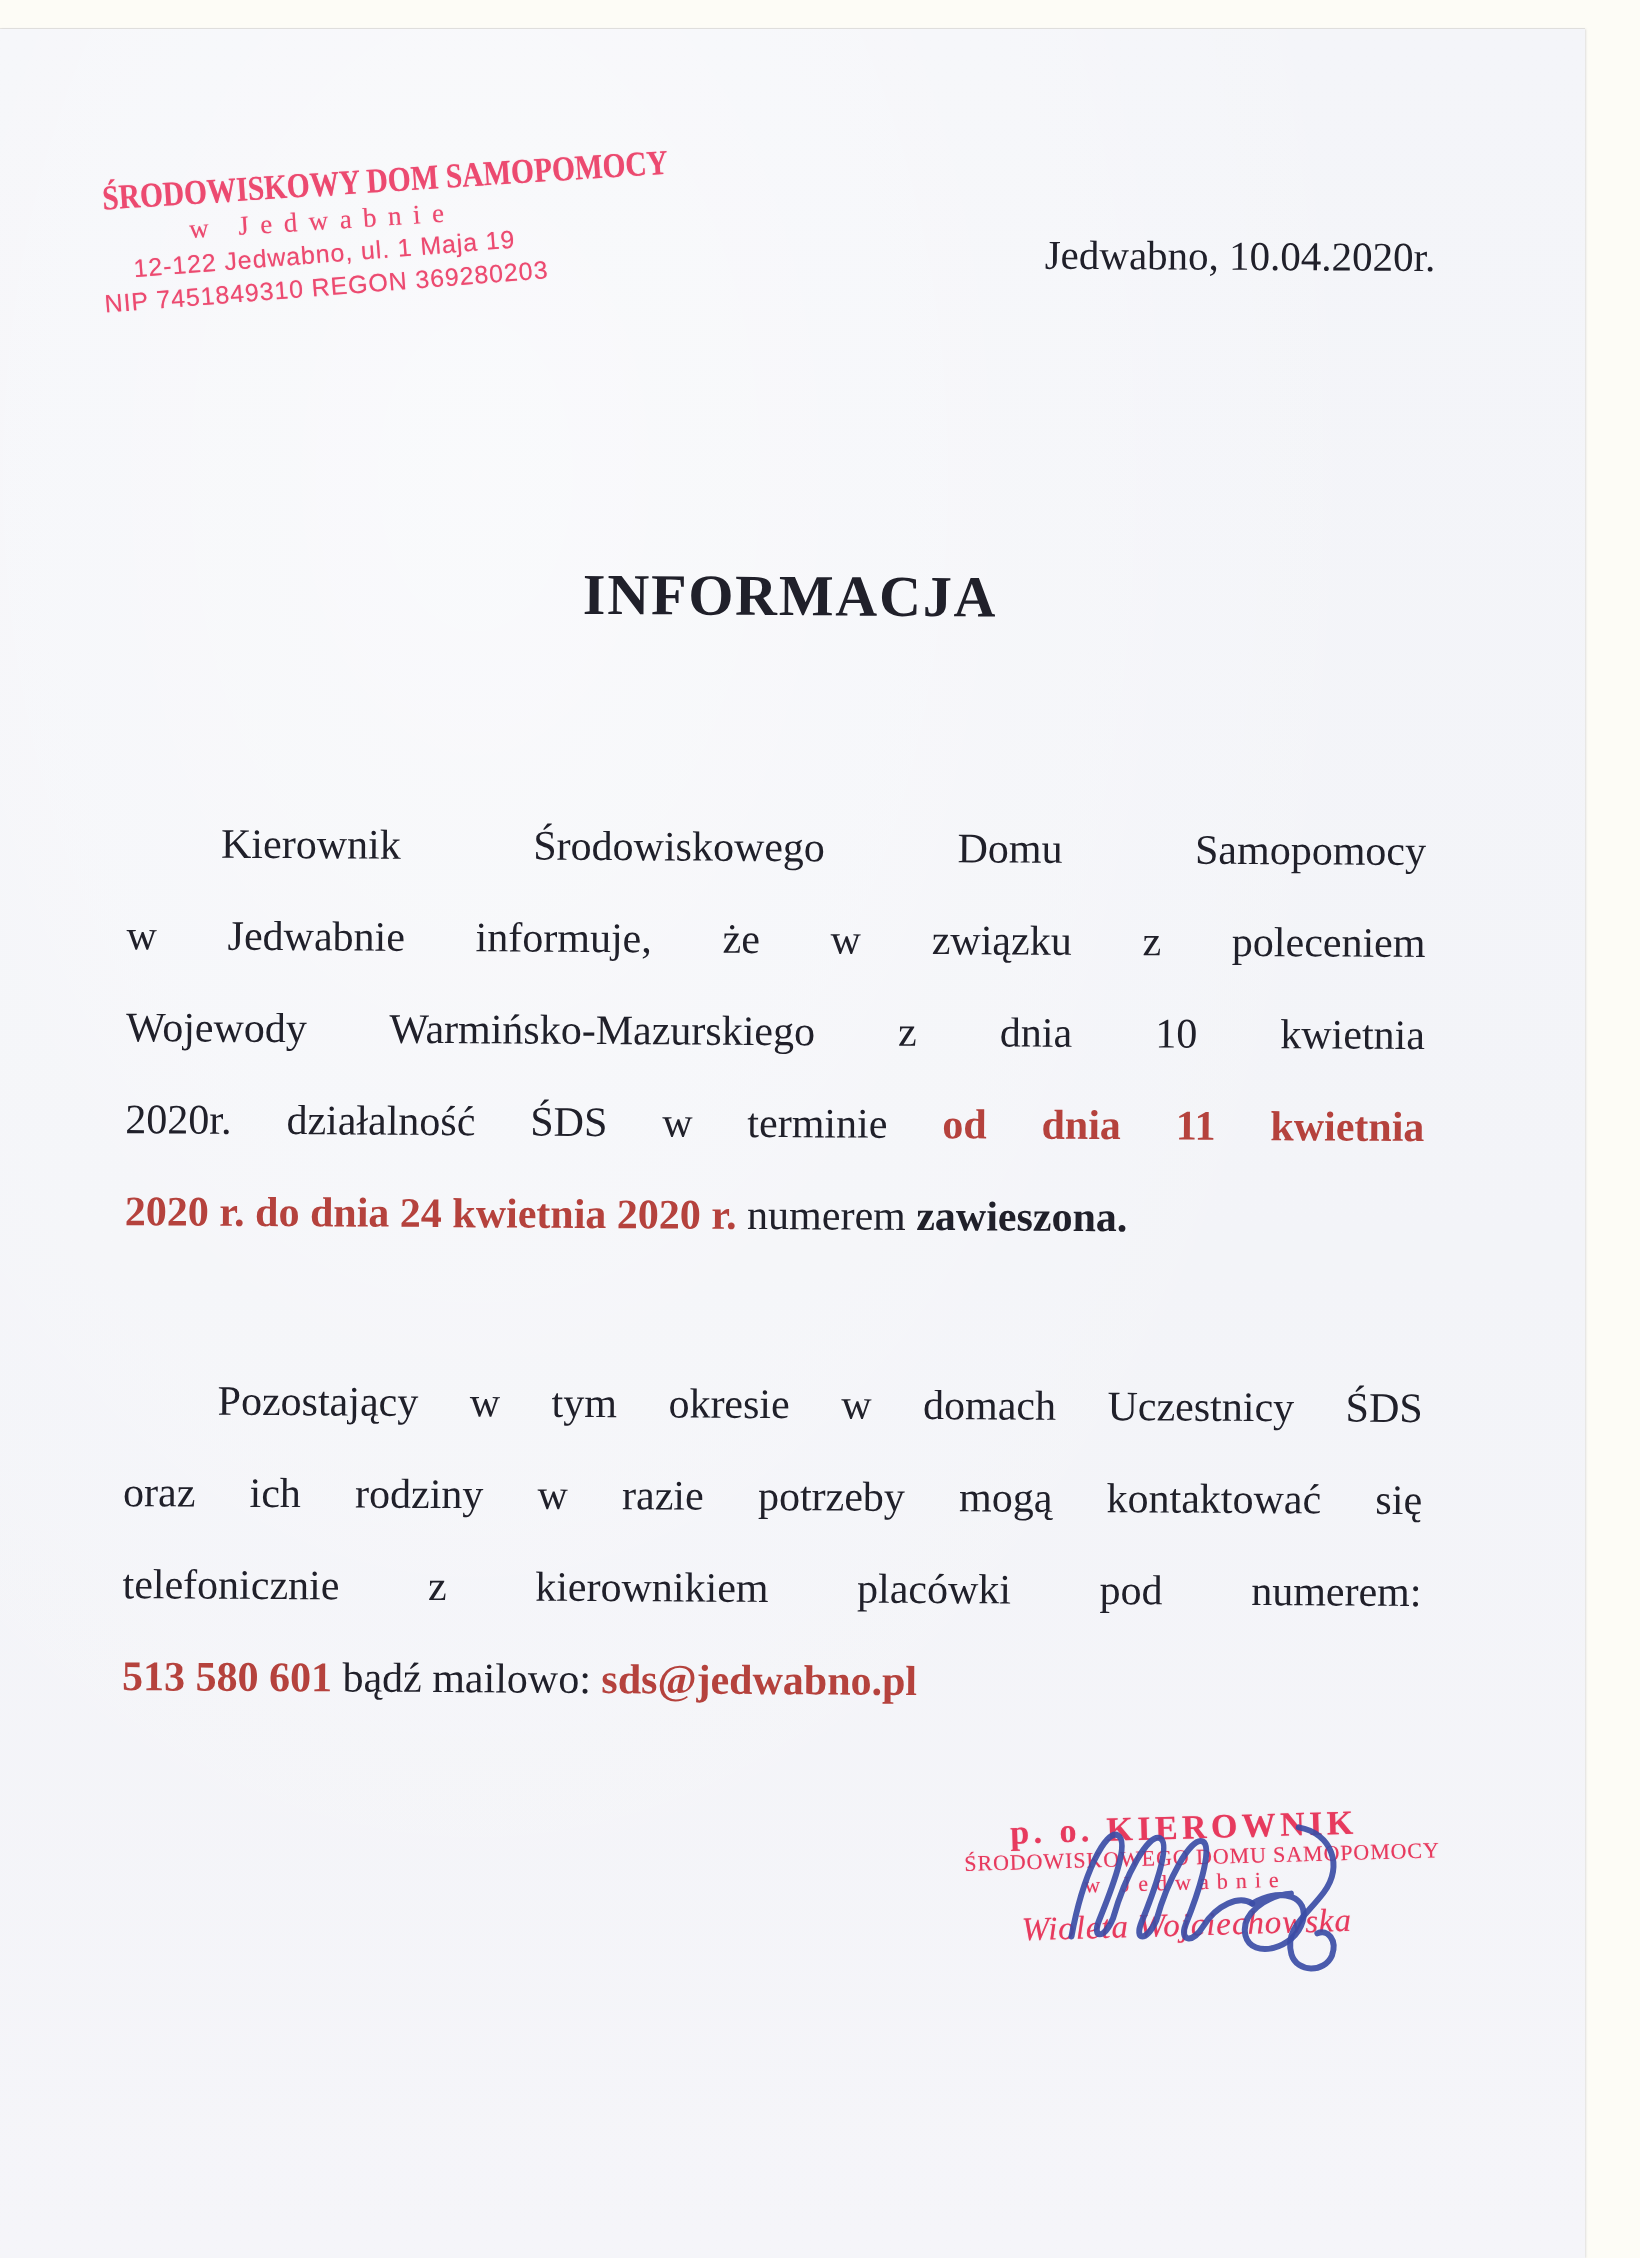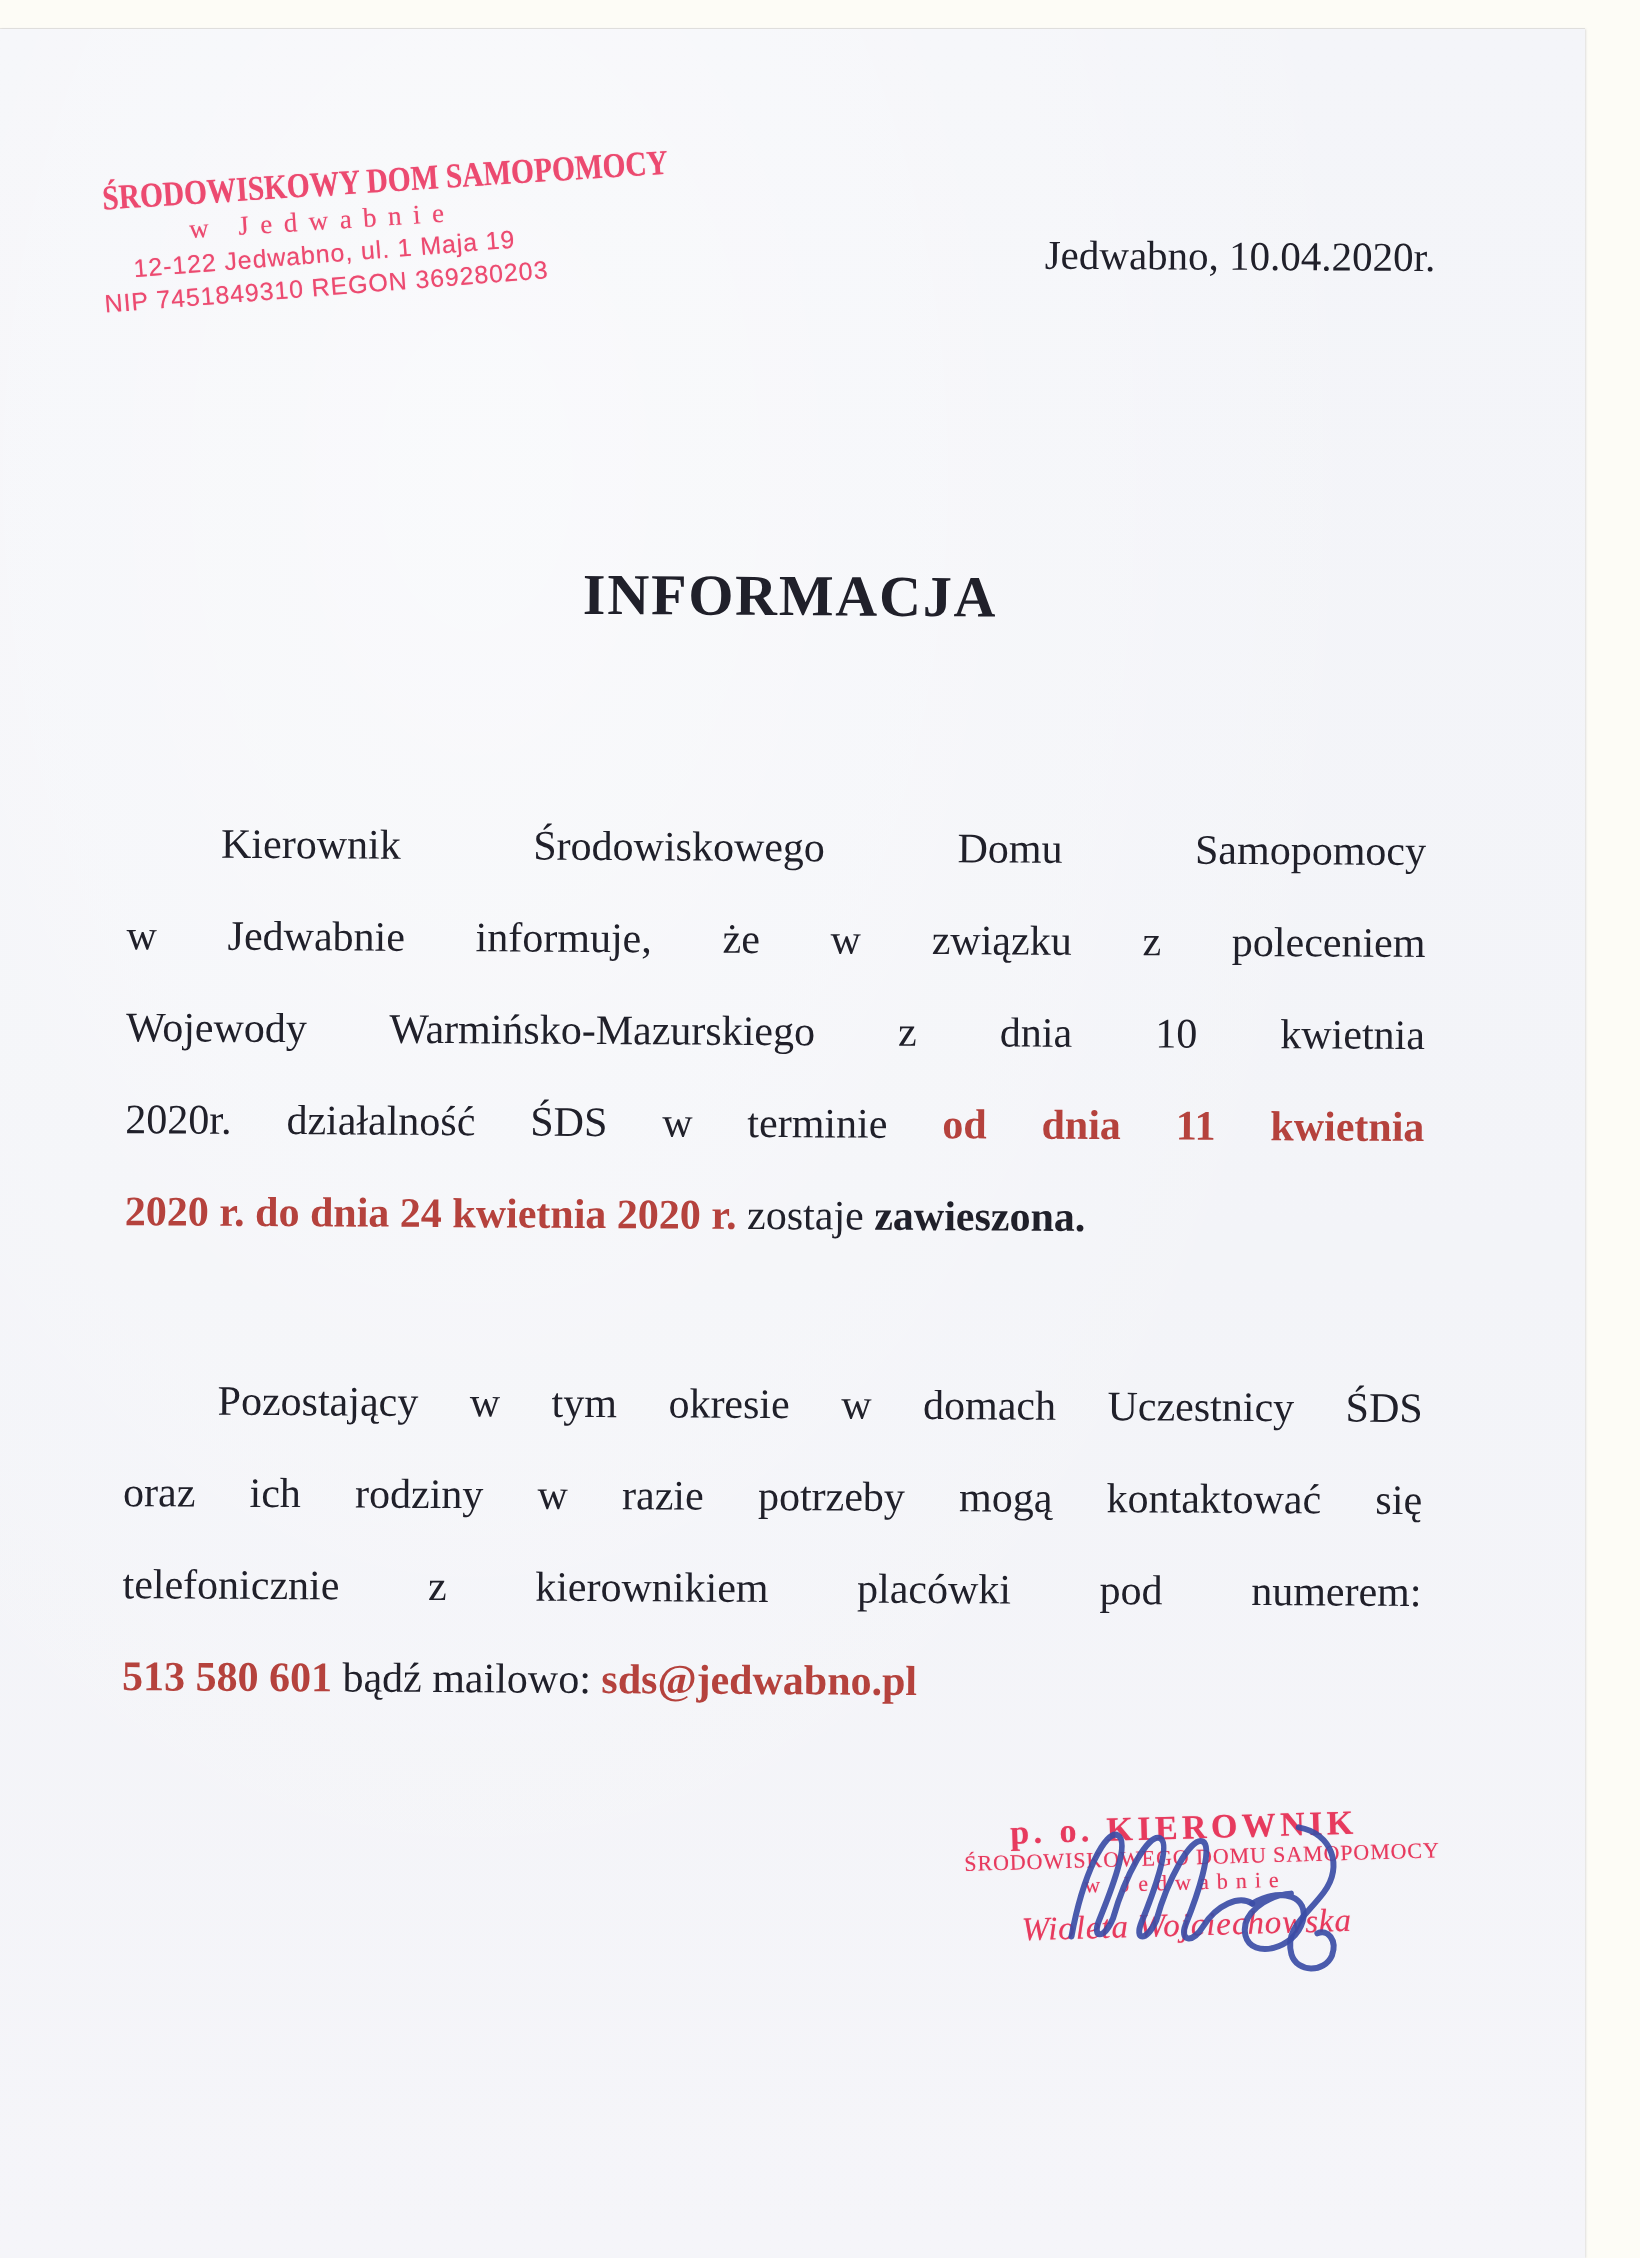--- a/index.html
+++ b/index.html
@@ -185,21 +185,21 @@
 
     <div class="date-line">Jedwabno, 10.04.2020r.</div>
 
     <div class="page-title">INFORMACJA</div>
 
     <div class="para para-1">
         <div class="line"><span>Kierownik Środowiskowego Domu Samopomocy</span></div>
         <div class="line"><span>w Jedwabnie informuje, że w związku z poleceniem</span></div>
         <div class="line"><span>Wojewody Warmińsko-Mazurskiego z dnia 10 kwietnia</span></div>
         <div class="line"><span>2020r. działalność ŚDS w terminie </span><span class="seg-red">od dnia 11 kwietnia</span></div>
-        <div class="line"><span class="seg-red">2020 r. do dnia 24 kwietnia 2020 r.</span><span> zostaje </span><span class="seg-bold">zawieszona.</span></div>
+        <div class="line"><span class="seg-red">2020 r. do dnia 24 kwietnia 2020 r.</span><span> numerem </span><span class="seg-bold">zawieszona.</span></div>
       </div>
 
     <div class="para para-2">
         <div class="line"><span>Pozostający w tym okresie w domach Uczestnicy ŚDS</span></div>
         <div class="line"><span>oraz ich rodziny w razie potrzeby mogą kontaktować się</span></div>
         <div class="line"><span>telefonicznie z kierownikiem placówki pod numerem:</span></div>
         <div class="line"><span class="seg-red">513 580 601</span><span> bądź mailowo: </span><span class="seg-red">sds@jedwabno.pl</span></div>
       </div>
 
     <div class="sig-block">

